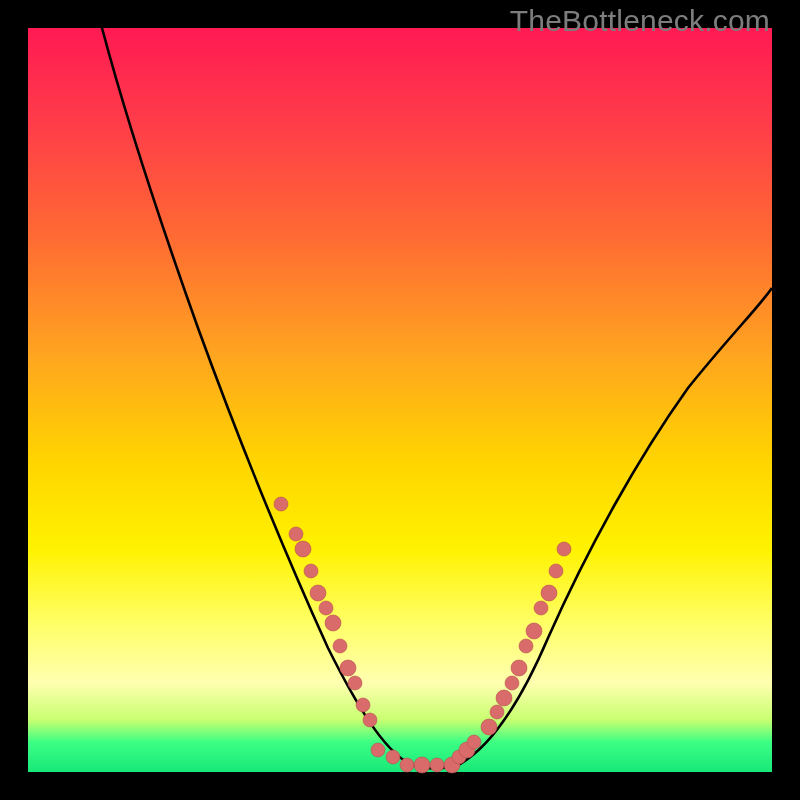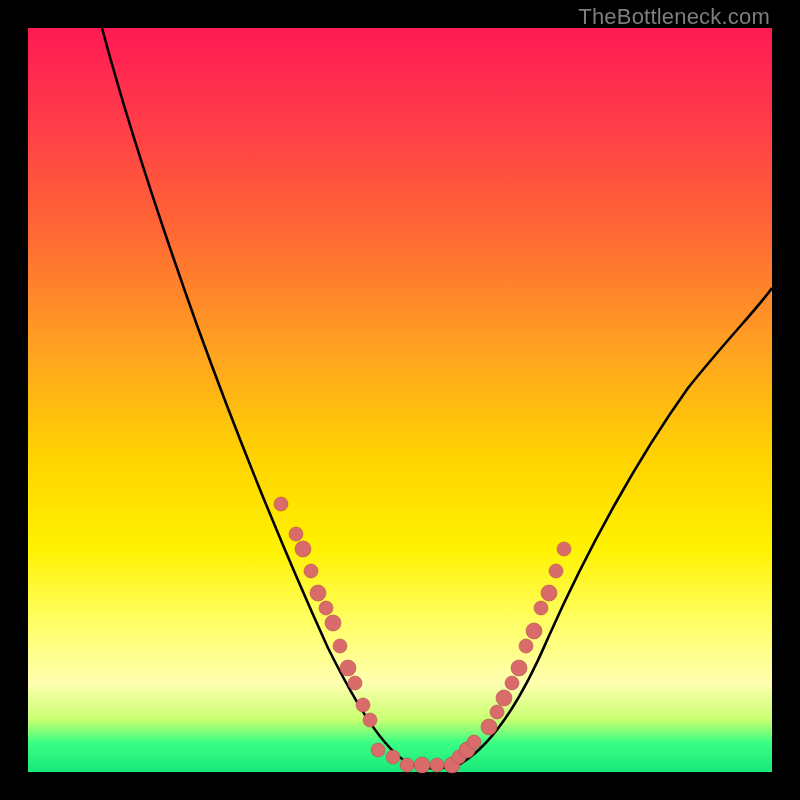--- a/index.html
+++ b/index.html
@@ -39,21 +39,21 @@
       #c8ff70 93%,
       #3cff84 96%,
       #18e879 100%
     );
   }
   .watermark {
     position: absolute;
     top: 4px;
     right: 30px;
     color: #7d7d7d;
-    font-size: 22px;
+    font-size: 30px;
     font-weight: 500;
     letter-spacing: 0.2px;
   }
   svg.curve {
     position: absolute;
     top: 0;
     left: 0;
     width: 744px;
     height: 744px;
     overflow: visible;

